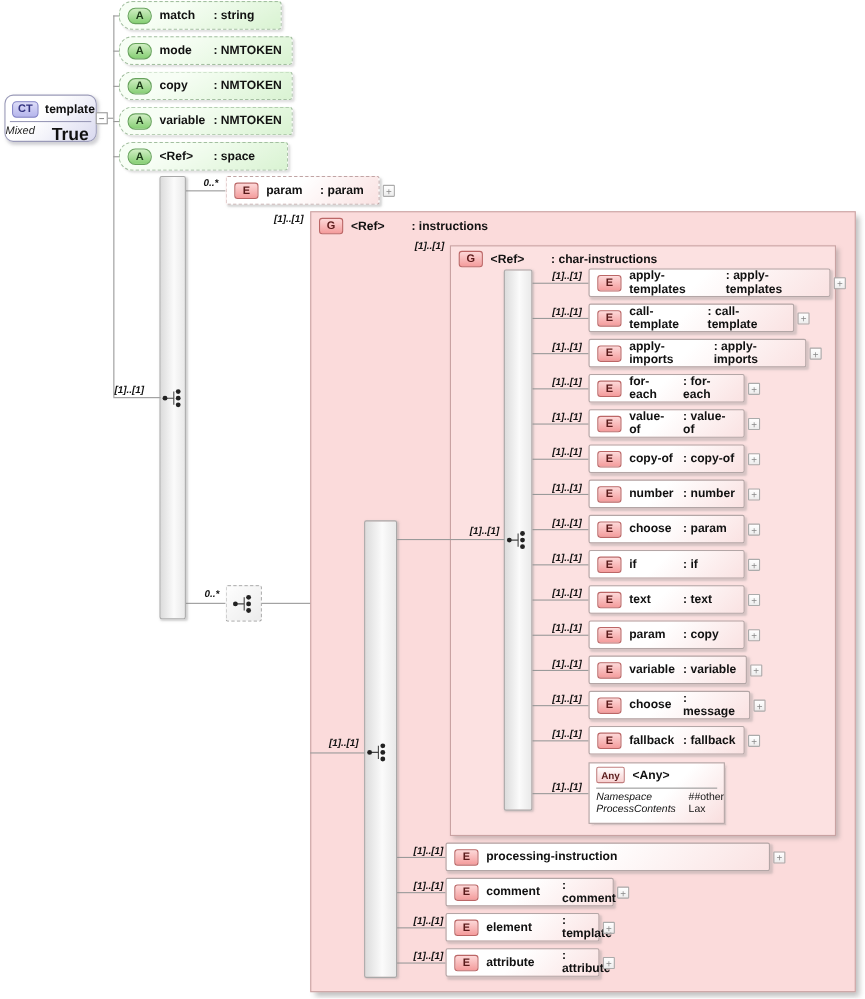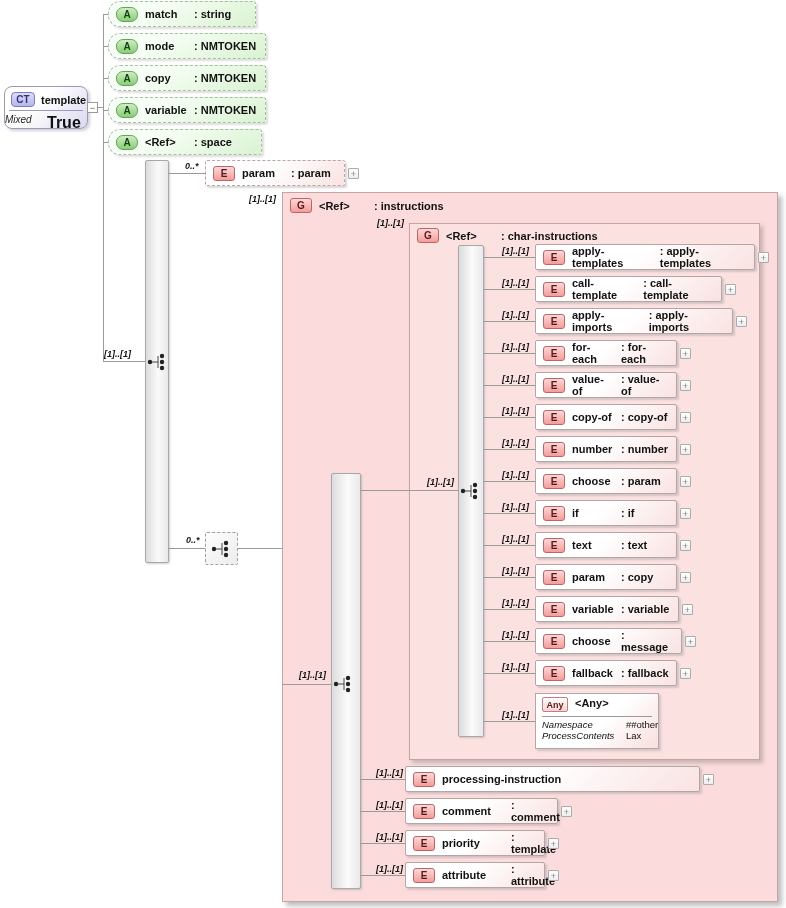--- a/index.html
+++ b/index.html
@@ -69,21 +69,21 @@
   .cttrue  { position:absolute; left:42px; top:27px; font-size:16px; font-weight:bold; color:#111; }
 
   .handle { position:absolute; left:87px; top:102px; width:11px; height:11px;
             border:1px solid #999; background:#fff; font-size:9px; line-height:8px;
             text-align:center; color:#555; padding:0; z-index:4; }
 
   .anybox { position:absolute; left:535px; top:693px; width:124px; height:56px;
             background:linear-gradient(135deg,#ffffff 55%,#f9dede);
             border:1px solid #b3a6a6; box-shadow:2px 2px 2px rgba(140,140,140,.35);
             z-index:3; padding:3px 6px; }
-  .anyhead { display:flex; gap:7px; font-size:11px; font-weight:bold; color:#111; }
+  .anyhead { display:flex; align-items:center; gap:7px; font-size:11px; font-weight:bold; color:#111; }
   .anydiv  { height:1px; background:#9a9a9a; margin:4px 0 2px; }
   .anyrow  { display:flex; font-size:9.5px; color:#111; line-height:11px; }
   .anyrow .lbl { font-style:italic; width:84px; flex:none; }
 </style>
 </head>
 <body>
 
 <div id="canvas">
 
   <div class="groupbox" style="left:282px;top:192px;width:496px;height:710px"></div>
@@ -368,21 +368,21 @@
   <div class="ebox" style="left:405px;top:798px;width:153px">
     <span class="badge e">E</span>
     <span class="ename w62">comment</span>
     <span>: comment</span>
   </div>
   <button class="plus" style="left:561px;top:806px">+</button>
 
   <span class="occ" style="left:376px;top:832px">[1]..[1]</span>
   <div class="ebox" style="left:405px;top:830px;width:140px">
     <span class="badge e">E</span>
-    <span class="ename w62">priority</span>
+    <span class="ename w62">element</span>
     <span>: template</span>
   </div>
   <button class="plus" style="left:548px;top:838px">+</button>
 
   <span class="occ" style="left:376px;top:864px">[1]..[1]</span>
   <div class="ebox" style="left:405px;top:862px;width:140px">
     <span class="badge e">E</span>
     <span class="ename w62">attribute</span>
     <span>: attribute</span>
   </div>

